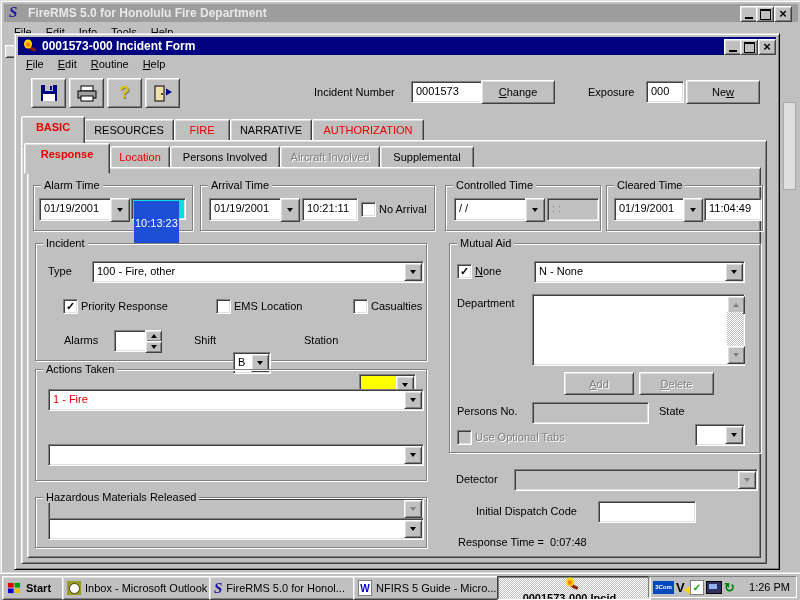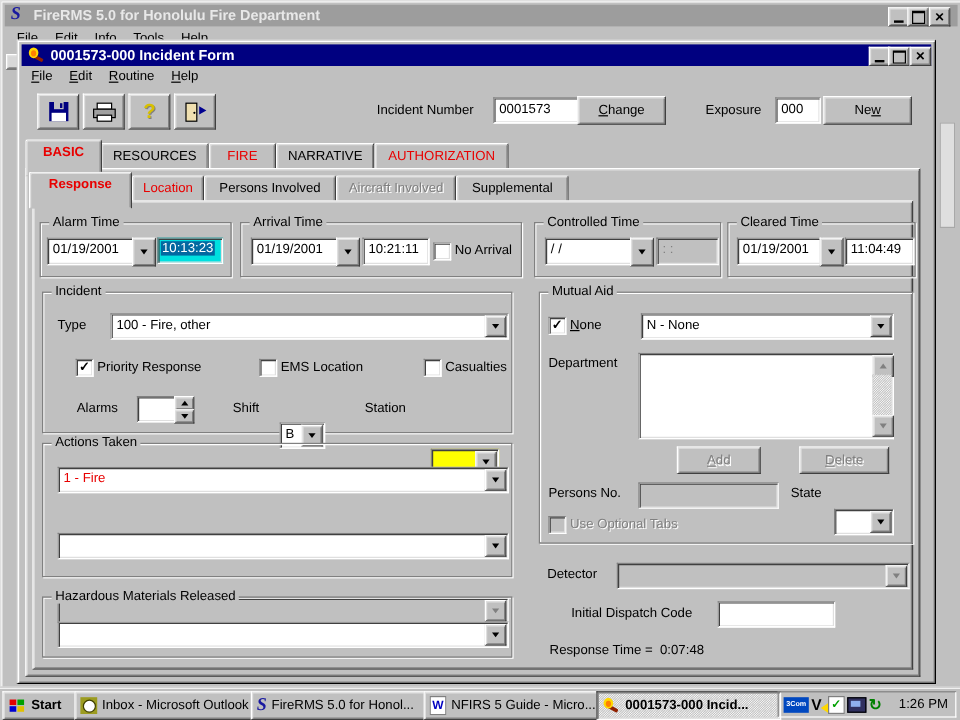--- a/index.html
+++ b/index.html
@@ -185,21 +185,21 @@
 
     <div class="abs out" style="left:12px;top:133px;width:732px;height:389px;"></div>
 
     <div class="abs grp" style="left:18px;top:151px;width:158px;height:44px;">
       <span class="legend">Alarm Time</span>
       <div class="abs in field" style="left:5px;top:12px;width:68px;height:18px;"><span>01/19/2001</span></div>
       <div class="abs out btn" style="left:76px;top:12px;width:18px;height:22px;">
           <span class="arr-down"></span>
         </div>
       <div class="abs in" style="left:97px;top:12px;width:53px;height:20px;background:#00e0e0;">
-        <span style="position:absolute;left:2px;top:2px;background:#0369a1;color:#fff;padding:0 1px;">10:13:23</span>
+        <span style="position:absolute;left:2px;top:2px;background:#1d4ed8;color:#fff;padding:16px 1px;">10:13:23</span>
       </div>
     </div>
 
     <div class="abs grp" style="left:185px;top:151px;width:233px;height:44px;">
       <span class="legend">Arrival Time</span>
       <div class="abs in field" style="left:8px;top:12px;width:68px;height:18px;"><span>01/19/2001</span></div>
       <div class="abs out btn" style="left:79px;top:12px;width:18px;height:22px;">
           <span class="arr-down"></span>
         </div>
       <div class="abs in field" style="left:101px;top:12px;width:50px;height:18px;"><span>10:21:11</span></div>
@@ -289,21 +289,21 @@
             </div>
           <div class="sb-track dither"></div>
           <div class="sb-btn out" style="bottom:0;">
               <span class="arr-down gray"></span>
             </div>
         </div>
       </div>
       <div class="abs out btn dis" style="left:114px;top:128px;width:68px;height:21px;">
           <span><u>A</u>dd</span>
         </div>
-      <div class="abs out btn dis" style="left:189px;top:128px;width:73px;height:21px;margin-left:27px;">
+      <div class="abs out btn dis" style="left:189px;top:128px;width:73px;height:21px;">
           <span><u>D</u>elete</span>
         </div>
       <span class="abs" style="left:7px;top:161px;">Persons No.</span>
       <div class="abs in field dis" style="left:82px;top:158px;width:111px;height:17px;"><span></span></div>
       <span class="abs" style="left:209px;top:161px;">State</span>
       <div class="abs in combo" style="left:245px;top:158px;width:48px;height:20px;">
         <span class="cval"></span>
         <span class="out cbtn">
             <span class="arr-down"></span>
           </span>
@@ -374,21 +374,21 @@
       <span>Inbox - Microsoft Outlook</span>
     </div>
     <div class="abs out task" style="left:209px;top:3px;width:141px;height:22px;">
       <span class="ticon ic-s">S</span>
       <span>FireRMS 5.0 for Honol...</span>
     </div>
     <div class="abs out task" style="left:353px;top:3px;width:141px;height:22px;">
       <span class="ticon ic-word">W</span>
       <span>NFIRS 5 Guide - Micro...</span>
     </div>
-    <div class="abs out task active dither" style="left:497px;top:3px;width:144px;height:22px;">
+    <div class="abs out task active dither" style="left:497px;top:3px;width:144px;height:22px;flex-direction:column;">
       <svg class="ticon" width="15" height="15" viewBox="0 0 15 15">
         <rect x="4" y="6" width="10" height="3" rx="1" fill="#902000" transform="rotate(28 5 7)"></rect>
         <ellipse cx="5" cy="5" rx="4" ry="4.5" fill="#ffd800"></ellipse>
         <ellipse cx="5" cy="5.5" rx="2.2" ry="2.6" fill="#ff8000"></ellipse>
       </svg>
       <span>0001573-000 Incid...</span>
     </div>
 
     <div class="abs" style="left:648px;top:3px;width:149px;height:22px;border:1px solid;border-color:#808080 #fff #fff #808080;display:flex;align-items:center;padding:0 4px;box-sizing:border-box;gap:2px;">
       <span class="ic-3com">3Com</span>

